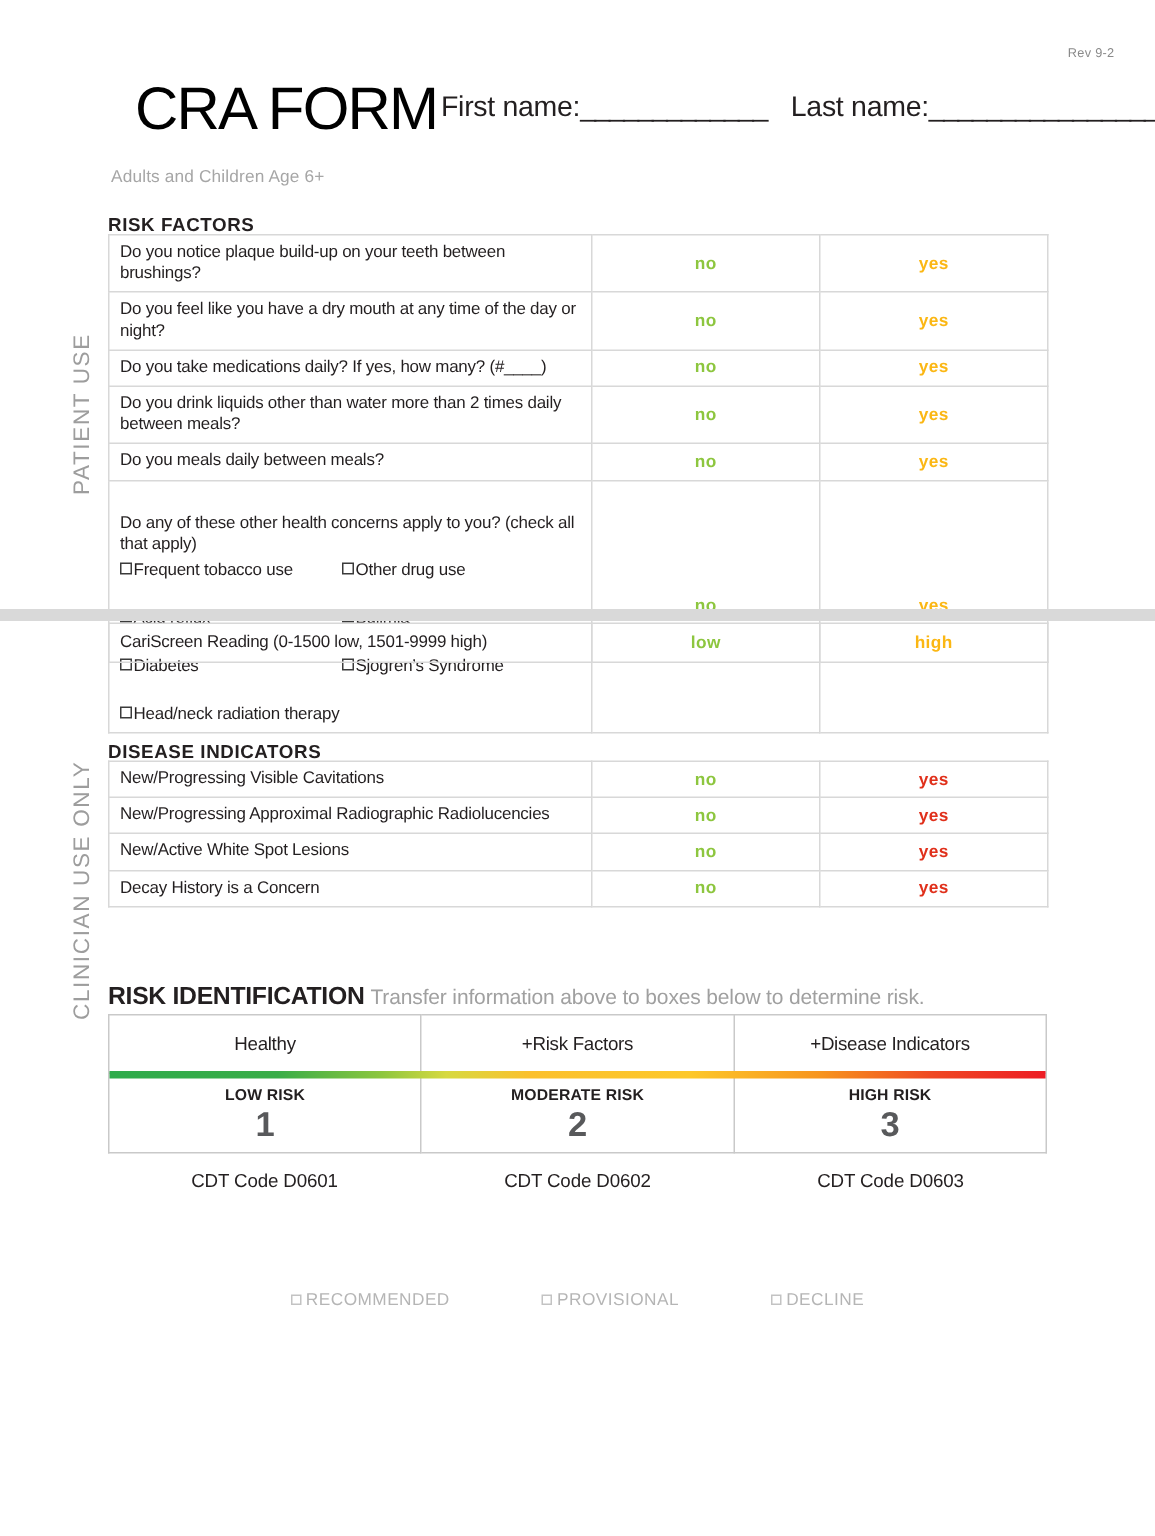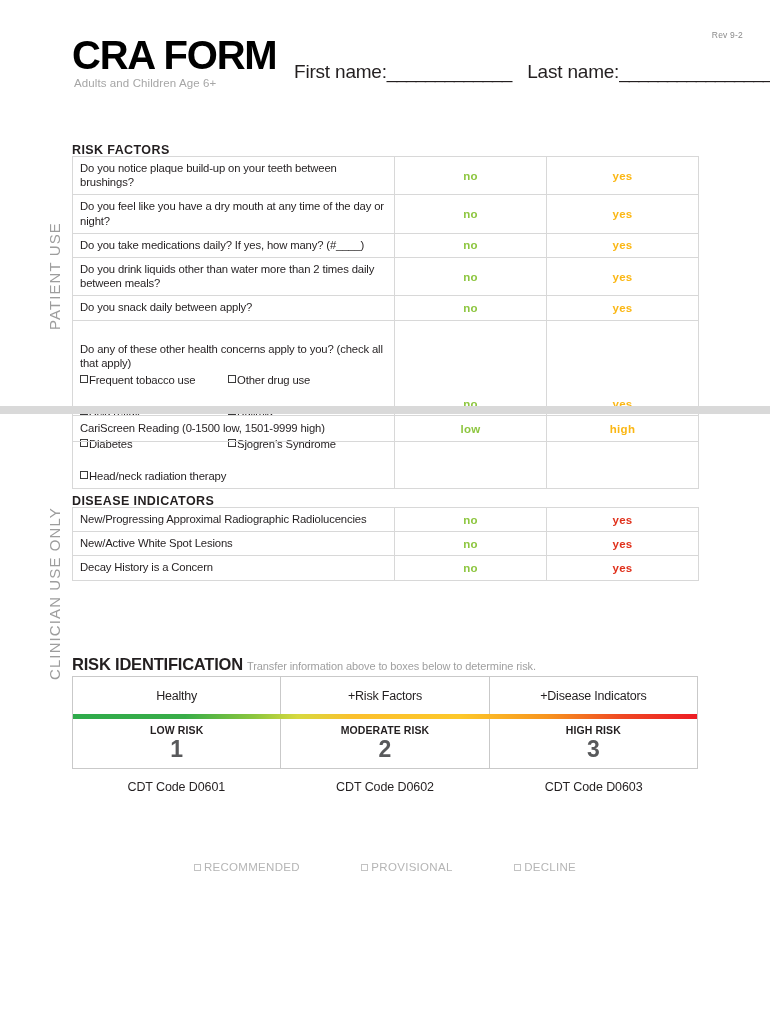--- a/index.html
+++ b/index.html
@@ -28,25 +28,25 @@
     left: 72px; top: 34px;
     width: 680px;
     height: 62px;
   }
   .title-block {
     position: absolute;
     left: 0; top: 0;
   }
   .form-title {
     font-size: 40px;
-    font-weight: bold;
+    font-weight: normal;
     letter-spacing: -1.2px;
     line-height: 42px;
     color: #000;
-    margin: 0;
+    margin: 18px;
     white-space: nowrap;
     font-stretch: condensed;
   }
   .form-subtitle {
     font-size: 11.5px;
     color: #a6a6a6;
     margin: 1px 0 0 2px;
     letter-spacing: 0.1px;
     white-space: nowrap;
   }
@@ -155,21 +155,21 @@
     left: 72px; top: 655px;
     white-space: nowrap;
   }
   #risk-id-head .big {
     font-size: 16.5px;
     font-weight: bold;
     letter-spacing: -0.2px;
     color: #231f20;
   }
   #risk-id-head .small {
-    font-size: 11px;
+    font-size: 14px;
     color: #a0a0a0;
     letter-spacing: -0.1px;
     margin-left: 4px;
   }
 
   .risk-table {
     position: absolute;
     left: 72px; top: 676px;
     width: 626px;
     border-collapse: collapse;
@@ -286,21 +286,21 @@
       <td class="q-cell">Do you take medications daily?  If yes, how many? (#____)</td>
       <td class="a-cell a-no">no</td>
       <td class="a-cell a-yes">yes</td>
     </tr>
     <tr>
       <td class="q-cell">Do you drink liquids other than water more than 2 times daily between meals?</td>
       <td class="a-cell a-no">no</td>
       <td class="a-cell a-yes">yes</td>
     </tr>
     <tr>
-      <td class="q-cell">Do you snack daily between apply?</td>
+      <td class="q-cell">Do you meals daily between meals?</td>
       <td class="a-cell a-no">no</td>
       <td class="a-cell a-yes">yes</td>
     </tr>
     <tr>
       <td class="q-cell" style="height:96px;vertical-align:top;padding-top:21px">
         <div class="concern-intro">Do any of these other health concerns apply to you? (check all that apply)</div>
         <div class="concern-grid">
           <div class="cb-item">
               <span class="cb-box"></span>
               <span>Frequent tobacco use</span>
@@ -346,20 +346,25 @@
       <td class="a-cell a-no">low</td>
       <td class="a-cell a-yes">high</td>
     </tr>
   </tbody>
 </table>
 
 <div class="section-head" style="top:494px">DISEASE INDICATORS</div>
 
 <table class="qtable" id="disease-indicators-table" style="top:507px">
   <tbody>
+    <tr>
+      <td class="q-cell" style="height:21px">New/Progressing Visible Cavitations</td>
+      <td class="a-cell a-no">no</td>
+      <td class="a-cell a-yes-red">yes</td>
+    </tr>
     <tr>
       <td class="q-cell" style="height:21px">New/Progressing Approximal Radiographic Radiolucencies</td>
       <td class="a-cell a-no">no</td>
       <td class="a-cell a-yes-red">yes</td>
     </tr>
     <tr>
       <td class="q-cell" style="height:21px">New/Active White Spot Lesions</td>
       <td class="a-cell a-no">no</td>
       <td class="a-cell a-yes-red">yes</td>
     </tr>

